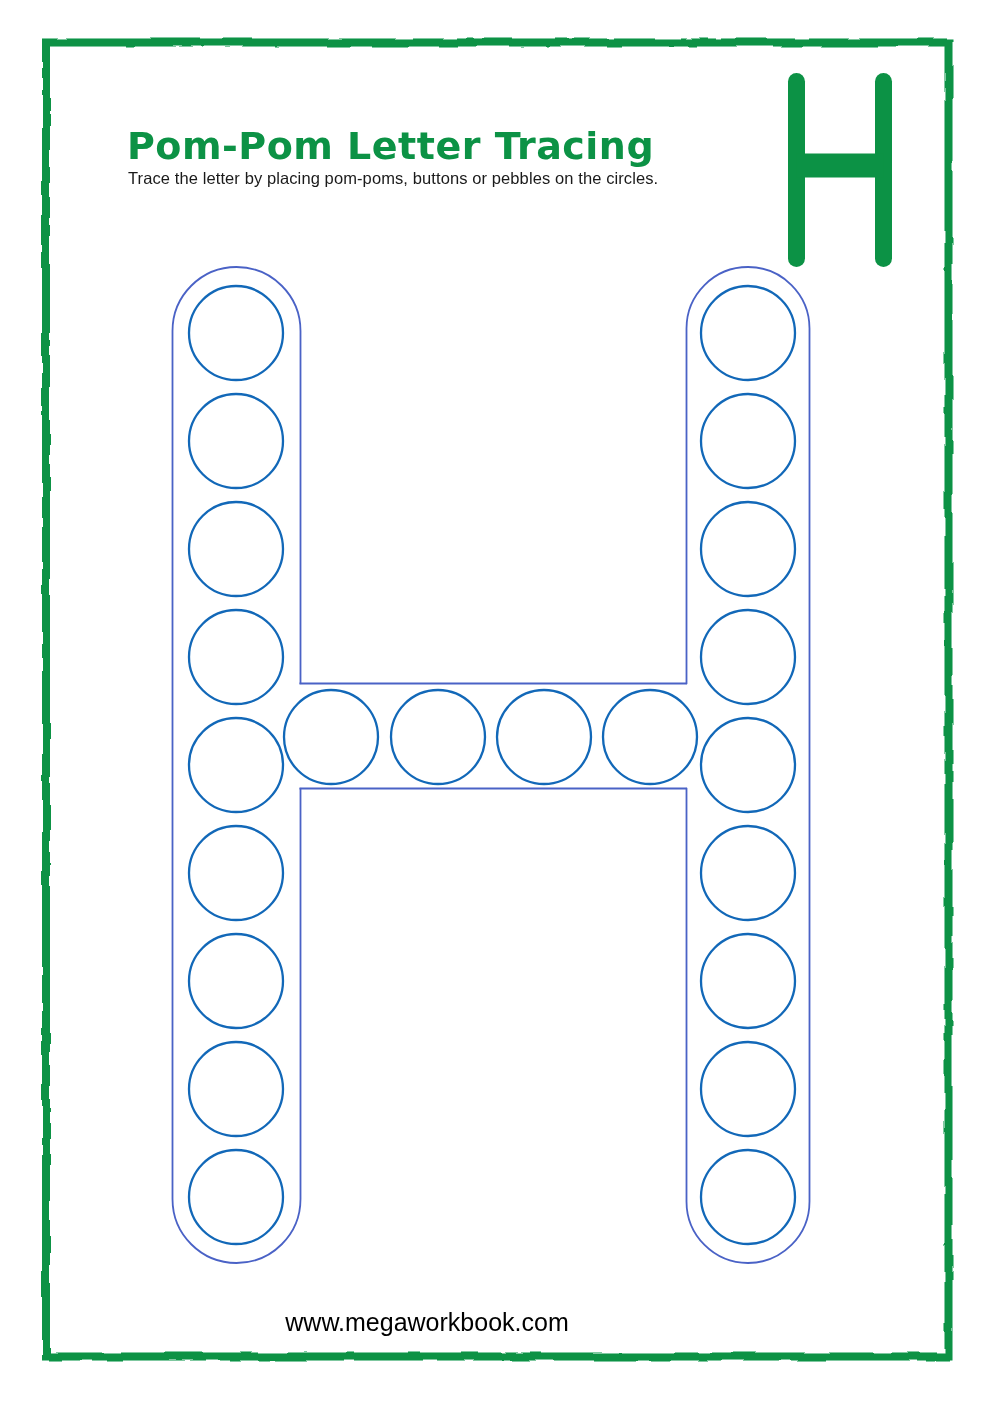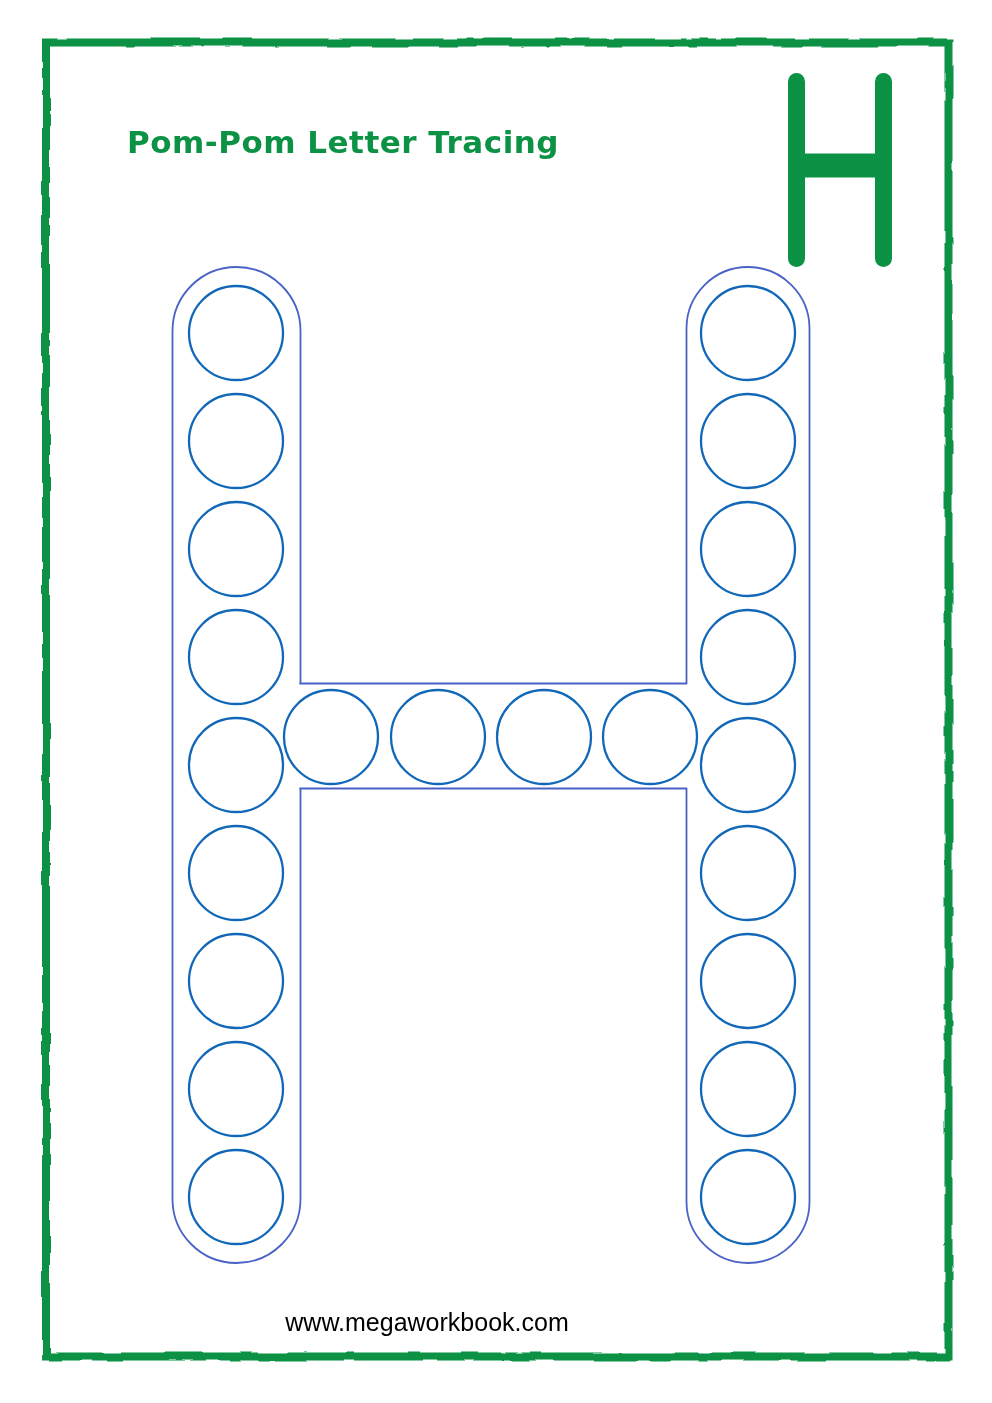--- a/index.html
+++ b/index.html
@@ -7,21 +7,21 @@
     position:relative;
     width:992px; height:1403px;
     background:var(--bg,#fff);
     font-family:"Liberation Sans", sans-serif;
     overflow:hidden;
   }
   svg.layer { position:absolute; left:0; top:0; width:992px; height:1403px; }
   .green-stroke { stroke:var(--green); }
   .page-title {
     position:absolute; left:127px; top:124px;
-    font-size:31px; font-weight:bold; letter-spacing:0.5px;
+    font-size:38px; font-weight:bold; letter-spacing:0.5px;
     color:var(--green);
     font-family:"DejaVu Sans","Liberation Sans",sans-serif;
   }
   .instruction {
     position:absolute; left:128px; top:169px;
     font-size:16.5px; color:var(--text);
     letter-spacing:0.1px;
   }
   .corner-letter-svg { position:absolute; left:770px; top:55px; }
   .footer-url {
@@ -38,20 +38,21 @@
     <defs>
       <filter id="rough" x="-5%" y="-5%" width="110%" height="110%">
         <feTurbulence type="fractalNoise" baseFrequency="0.035" numOctaves="2" seed="7" result="n"></feTurbulence>
         <feDisplacementMap in="SourceGraphic" in2="n" scale="4"></feDisplacementMap>
       </filter>
     </defs>
     <rect class="green-stroke" x="46" y="42.5" width="902.5" height="1314" fill="none" stroke-width="8" filter="url(#rough)"></rect>
   </svg>
 
   <div class="page-title">Pom-Pom Letter Tracing</div>
+  <div class="instruction">Trace the letter by placing pom-poms, buttons or pebbles on the circles.</div>
 
   <svg class="corner-letter-svg" width="140" height="230" aria-label="H">
     <path class="green-stroke" d="M26.5,26.5 V203.5" fill="none" stroke-width="17" stroke-linecap="round"></path>
     <path class="green-stroke" d="M113.5,26.5 V203.5" fill="none" stroke-width="17" stroke-linecap="round"></path>
     <path class="green-stroke" d="M26.5,110.5 H113.5" fill="none" stroke-width="24" stroke-linecap="butt"></path>
   </svg>
 
   <svg class="layer" id="tracing-svg">
       <rect x="172.5" y="267" width="128" height="996" rx="64" fill="#ffffff" stroke="#4a62c6" stroke-width="1.8"></rect>
       <rect x="686.5" y="267" width="123" height="996" rx="61.5" fill="#ffffff" stroke="#4a62c6" stroke-width="1.8"></rect>

